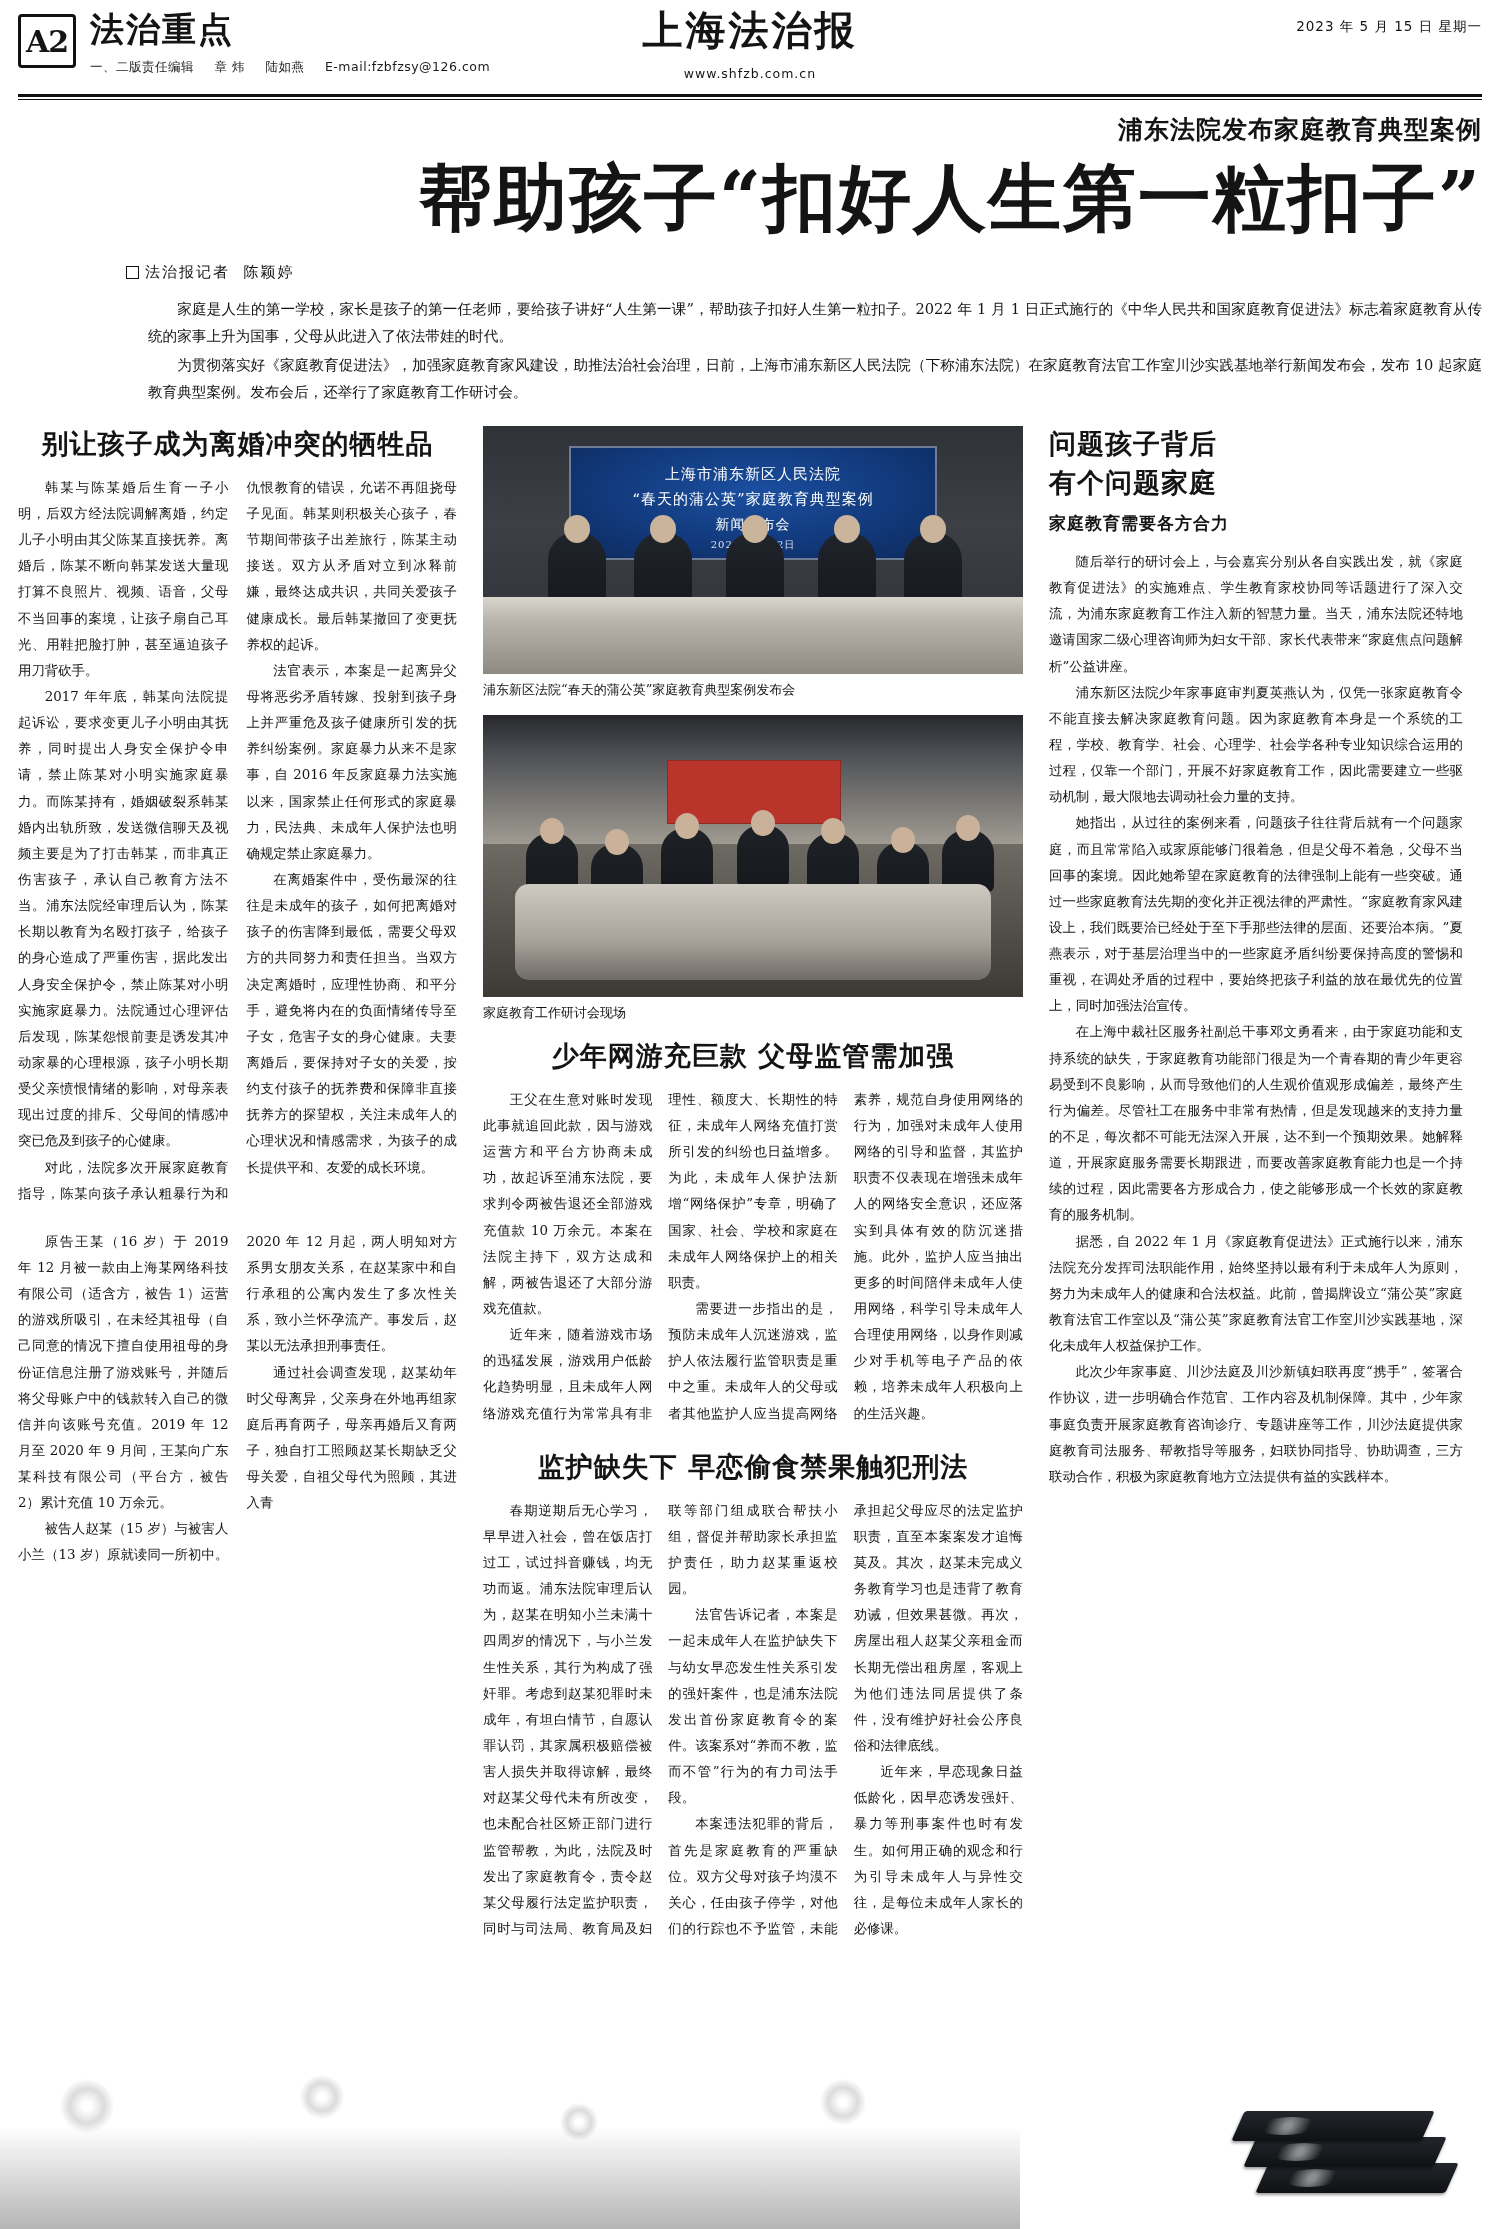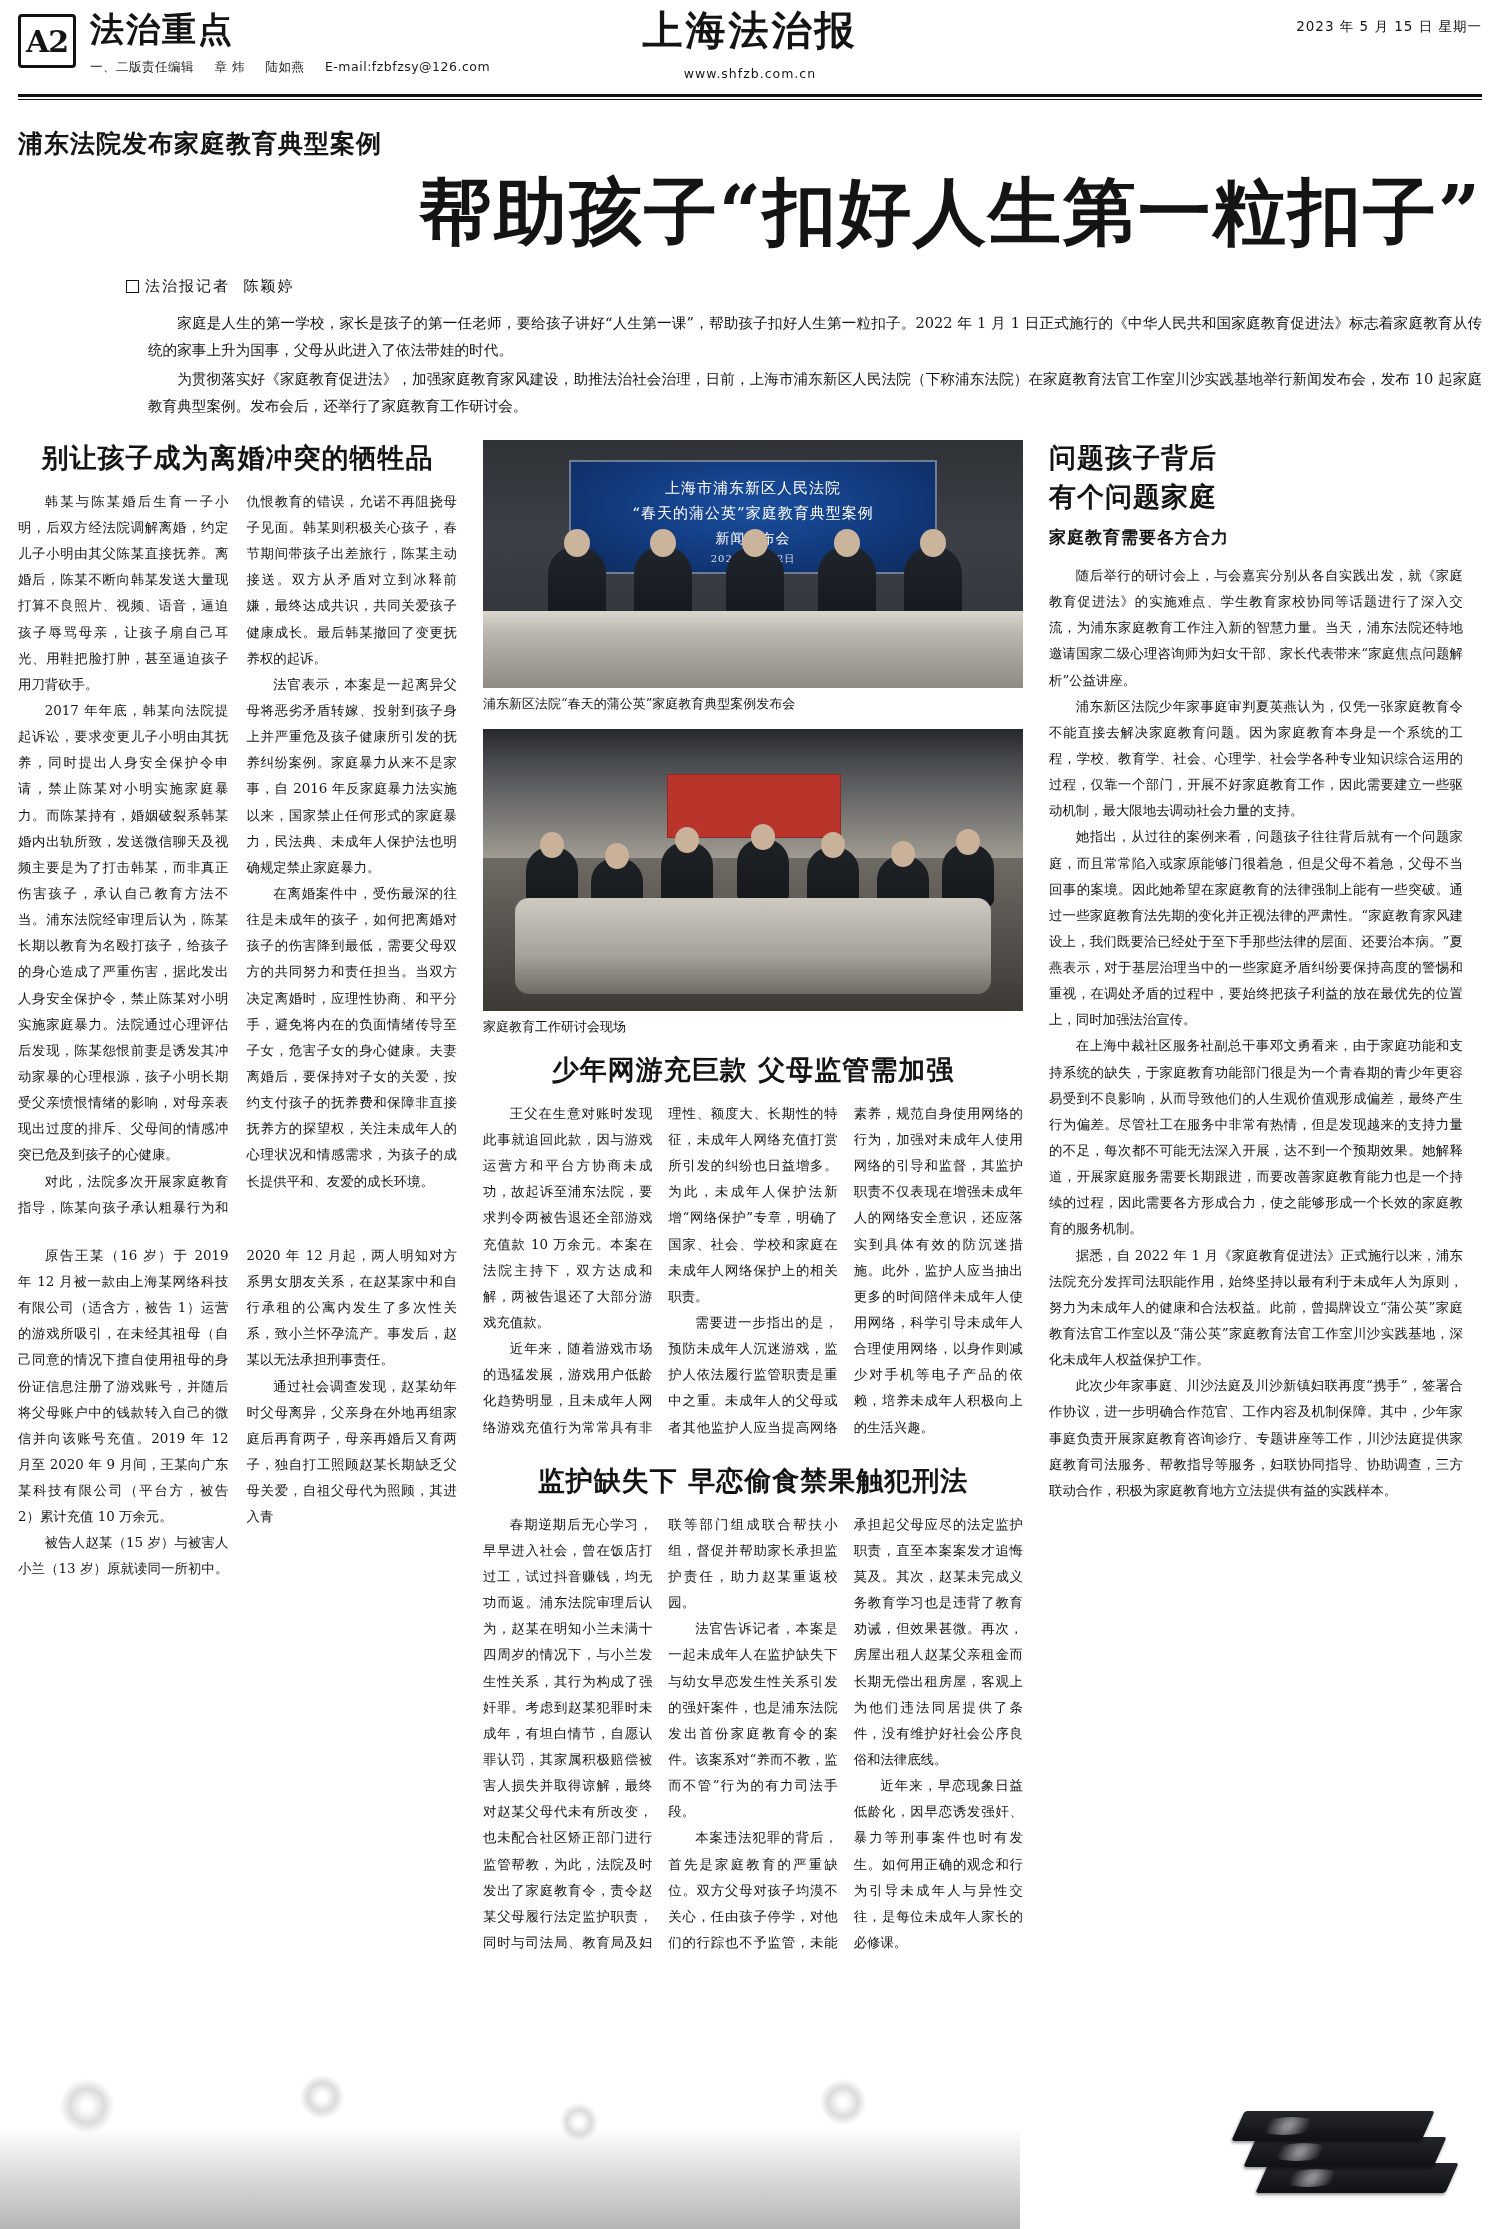--- a/index.html
+++ b/index.html
@@ -93,22 +93,23 @@
   .rule-thin {
     border-top: 1px solid #111;
     margin-top: 2px;
   }
 
   
   .kicker {
     font-size: 25px;
     font-weight: bold;
     letter-spacing: 1px;
-    margin-top: 27px;
-    font-family: "DejaVu Serif", "Liberation Serif", serif;
+    margin-top: 13px;
+    font-family: "DejaVu Serif", "Liberation Serif", serif;
+    text-align: right;
   }
   .headline {
     font-size: 73px;
     font-weight: bold;
     letter-spacing: 2px;
     margin-top: 12px;
     line-height: 1.08;
     font-family: "DejaVu Serif", "Liberation Serif", serif;
     text-align: right;
   }
@@ -369,21 +370,21 @@
   <div class="lede">
     <p>家庭是人生的第一学校，家长是孩子的第一任老师，要给孩子讲好“人生第一课”，帮助孩子扣好人生第一粒扣子。2022 年 1 月 1 日正式施行的《中华人民共和国家庭教育促进法》标志着家庭教育从传统的家事上升为国事，父母从此进入了依法带娃的时代。</p>
     <p>为贯彻落实好《家庭教育促进法》，加强家庭教育家风建设，助推法治社会治理，日前，上海市浦东新区人民法院（下称浦东法院）在家庭教育法官工作室川沙实践基地举行新闻发布会，发布 10 起家庭教育典型案例。发布会后，还举行了家庭教育工作研讨会。</p>
   </div>
 
   <div class="main-grid">
 
     <div class="col-left">
       <div class="art-head left-head">别让孩子成为离婚冲突的牺牲品</div>
       <div class="twocol">
-        <p>韩某与陈某婚后生育一子小明，后双方经法院调解离婚，约定儿子小明由其父陈某直接抚养。离婚后，陈某不断向韩某发送大量现打算不良照片、视频、语音，逼迫孩子辱骂母亲，让孩子扇自己耳光、用鞋把脸打肿，甚至逼迫孩子用刀背砍手。</p>
+        <p>韩某与陈某婚后生育一子小明，后双方经法院调解离婚，约定儿子小明由其父陈某直接抚养。离婚后，陈某不断向韩某发送大量现打算不良照片、视频、语音，父母不当回事的案境，让孩子扇自己耳光、用鞋把脸打肿，甚至逼迫孩子用刀背砍手。</p>
         <p>2017 年年底，韩某向法院提起诉讼，要求变更儿子小明由其抚养，同时提出人身安全保护令申请，禁止陈某对小明实施家庭暴力。而陈某持有，婚姻破裂系韩某婚内出轨所致，发送微信聊天及视频主要是为了打击韩某，而非真正伤害孩子，承认自己教育方法不当。浦东法院经审理后认为，陈某长期以教育为名殴打孩子，给孩子的身心造成了严重伤害，据此发出人身安全保护令，禁止陈某对小明实施家庭暴力。法院通过心理评估后发现，陈某怨恨前妻是诱发其冲动家暴的心理根源，孩子小明长期受父亲愤恨情绪的影响，对母亲表现出过度的排斥、父母间的情感冲突已危及到孩子的心健康。</p>
         <p>对此，法院多次开展家庭教育指导，陈某向孩子承认粗暴行为和仇恨教育的错误，允诺不再阻挠母子见面。韩某则积极关心孩子，春节期间带孩子出差旅行，陈某主动接送。双方从矛盾对立到冰释前嫌，最终达成共识，共同关爱孩子健康成长。最后韩某撤回了变更抚养权的起诉。</p>
         <p>法官表示，本案是一起离异父母将恶劣矛盾转嫁、投射到孩子身上并严重危及孩子健康所引发的抚养纠纷案例。家庭暴力从来不是家事，自 2016 年反家庭暴力法实施以来，国家禁止任何形式的家庭暴力，民法典、未成年人保护法也明确规定禁止家庭暴力。</p>
         <p>在离婚案件中，受伤最深的往往是未成年的孩子，如何把离婚对孩子的伤害降到最低，需要父母双方的共同努力和责任担当。当双方决定离婚时，应理性协商、和平分手，避免将内在的负面情绪传导至子女，危害子女的身心健康。夫妻离婚后，要保持对子女的关爱，按约支付孩子的抚养费和保障非直接抚养方的探望权，关注未成年人的心理状况和情感需求，为孩子的成长提供平和、友爱的成长环境。</p>
       </div>
       <div class="twocol" style="margin-top:22px">
         <p>原告王某（16 岁）于 2019 年 12 月被一款由上海某网络科技有限公司（适含方，被告 1）运营的游戏所吸引，在未经其祖母（自己同意的情况下擅自使用祖母的身份证信息注册了游戏账号，并随后将父母账户中的钱款转入自己的微信并向该账号充值。2019 年 12 月至 2020 年 9 月间，王某向广东某科技有限公司（平台方，被告 2）累计充值 10 万余元。</p>
         <p>被告人赵某（15 岁）与被害人小兰（13 岁）原就读同一所初中。2020 年 12 月起，两人明知对方系男女朋友关系，在赵某家中和自行承租的公寓内发生了多次性关系，致小兰怀孕流产。事发后，赵某以无法承担刑事责任。</p>
         <p>通过社会调查发现，赵某幼年时父母离异，父亲身在外地再组家庭后再育两子，母亲再婚后又育两子，独自打工照顾赵某长期缺乏父母关爱，自祖父母代为照顾，其进入青</p>
       </div>

